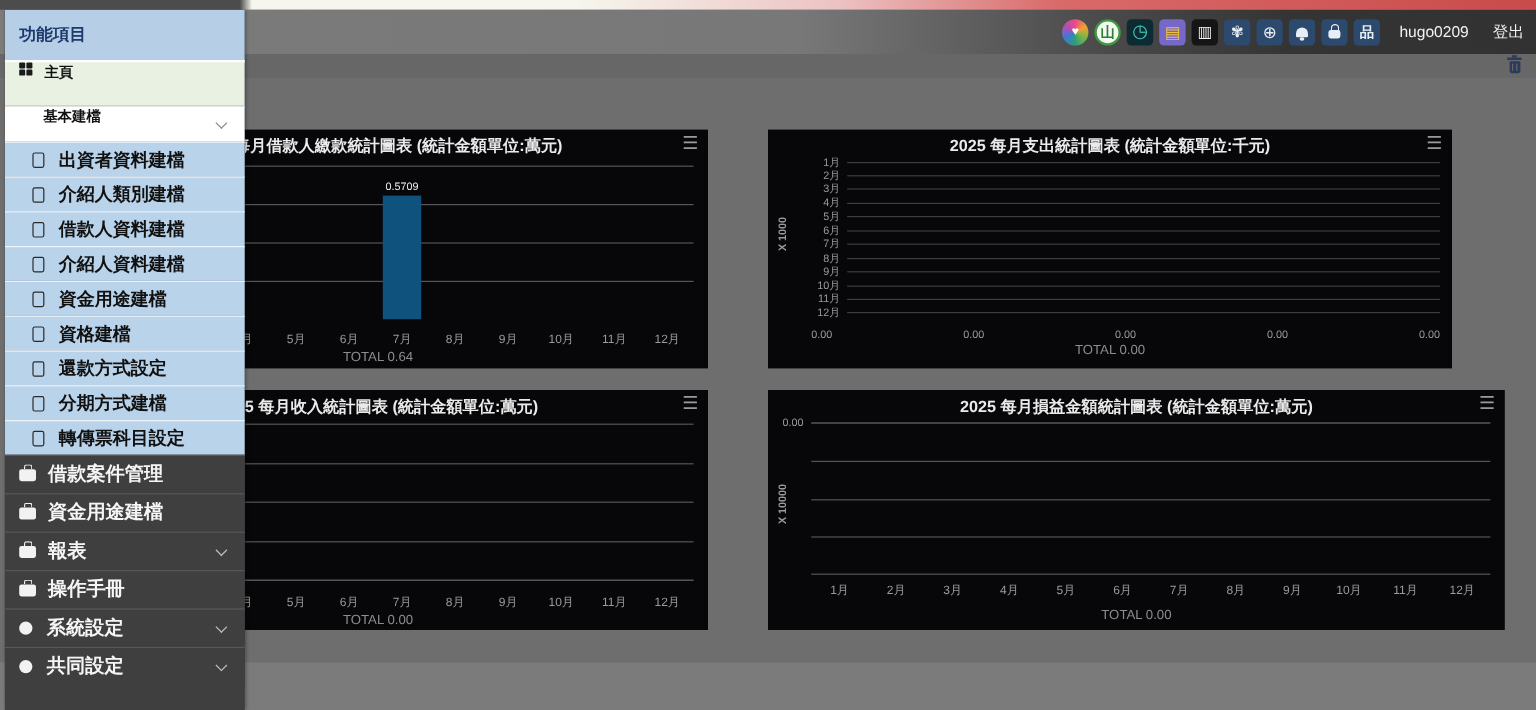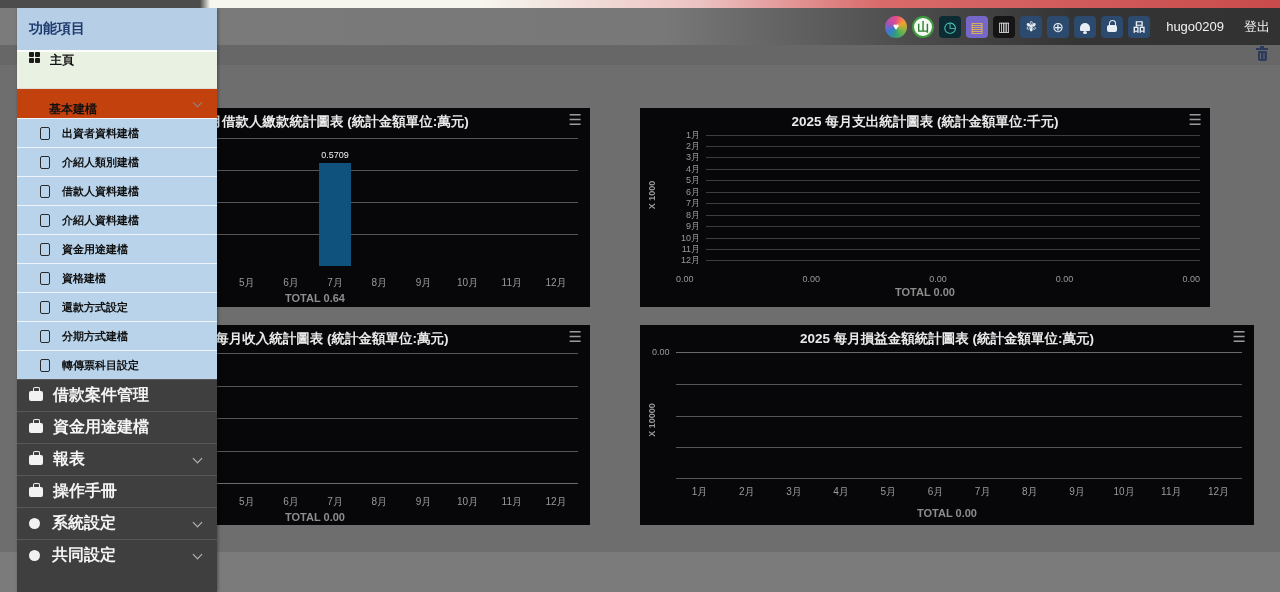--- a/index.html
+++ b/index.html
@@ -52,38 +52,38 @@
   }
   .trash{width:12px;height:14px;position:relative;cursor:pointer;}
   .trash .lid{position:absolute;top:0;left:0;width:12px;height:2px;background:#2c3a5c;}
   .trash .lid:before{content:"";position:absolute;top:-2px;left:4px;width:4px;height:2px;background:#2c3a5c;}
   .trash .bin{position:absolute;top:3px;left:1.5px;width:9px;height:10px;background:#2c3a5c;border-radius:1px 1px 2px 2px;}
   .trash .bin:after{content:"";position:absolute;top:2px;left:2px;width:1.5px;height:6px;background:#676767;box-shadow:3.5px 0 0 #676767;}
   
   .footer-band{position:absolute;left:0;top:552px;width:1280px;height:40px;background:#7b7b7b;z-index:1;}
   
   .sidebar{
-    position:absolute;top:8px;left:17px;width:200px;height:584px;z-index:30;
+    position:absolute;top:8px;left:4px;width:200px;height:584px;z-index:30;
     background:#3f3f3f;overflow:hidden;box-shadow:1px 0 3px rgba(0,0,0,.35);
   }
   .sb-header{height:42px;background:#b6cee6;display:flex;align-items:center;padding-left:12px;
     color:#1e3a6e;font-size:14px;font-weight:bold;}
   .sb-home{height:36px;background:#e9f2e2;border-top:2px solid #fdfdfd;display:flex;
     padding-left:12px;color:#111;font-size:12px;font-weight:bold;cursor:pointer;}
   .grid-icon{width:11px;height:11px;display:grid;grid-template-columns:5px 5px;grid-template-rows:5px 5px;gap:1px;margin-right:10px;}
   .grid-icon i{background:#1a1a1a;border-radius:1px;}
-  .sb-basic{height:29px;background:#c2410c;border-top:1px solid #dcdcd8;display:flex;align-items:flex-end;
+  .sb-basic{height:29px;background:#ffffff;border-top:1px solid #dcdcd8;display:flex;align-items:flex-start;
     padding-left:32px;color:#111;font-size:12px;font-weight:bold;cursor:pointer;position:relative;}
   .chev{width:6px;height:6px;border-right:1.8px solid #8a8a8a;border-bottom:1.8px solid #8a8a8a;
     transform:rotate(45deg);position:absolute;right:16px;top:50%;margin-top:-5px;}
   .chev-light{border-color:#bdbdbd;}
   .subrow{height:29px;background:#b9d3ea;border-top:1px solid #eef4fa;display:flex;align-items:center;
     padding-left:23px;cursor:pointer;box-sizing:border-box;}
   .doc-icon{width:8px;height:11px;border:1.5px solid #2a2a2a;border-radius:2px;margin-right:12px;flex:none;}
-  .sublabel{color:#111;font-size:11px;font-weight:bold;}
+  .sublabel{color:#111;font-size:15px;font-weight:bold;}
   .darkrow{height:32px;background:#3f3f3f;border-top:1px solid #585858;display:flex;align-items:center;
     padding-left:12px;cursor:pointer;position:relative;box-sizing:border-box;}
   .darklabel{color:#f5f5f5;font-size:16px;font-weight:bold;}
   .briefcase-icon{width:14px;height:10px;background:#f2f2f2;border-radius:2px;margin-right:10px;position:relative;flex:none;}
   .briefcase-icon .bf-handle{position:absolute;top:-4px;left:3.5px;width:5px;height:3px;border:1.5px solid #f2f2f2;border-bottom:none;border-radius:2px 2px 0 0;}
   .sphere-icon{width:11px;height:11px;background:#f2f2f2;border-radius:50%;margin-right:12px;flex:none;}
   
   .panel{position:absolute;background:#070709;z-index:5;}
   .p1{left:40px;top:108px;width:550px;height:199px;}
   .p2{left:640px;top:108px;width:570px;height:199px;}
@@ -96,21 +96,21 @@
   .gridline{position:absolute;left:0;right:0;height:1px;background:#55555a;}
   
   #plot1{left:8px;right:12px;top:30px;height:128px;}
   #plot3{left:8px;right:12px;top:28px;height:130px;border-bottom:1px solid #6a6a6e;}
   .vbar{position:absolute;bottom:0;width:32px;background:#0f527e;}
   .barlabel{position:absolute;width:40px;text-align:center;color:#f0f0f0;font-size:9px;}
   .months{position:absolute;left:8px;right:12px;display:flex;}
   .months span{flex:1;text-align:center;color:#9a9a9a;font-size:10px;}
   #months1{top:168px;} #months3{top:170px;}
   #months4{left:36px;right:12px;top:160px;}
-  .ptotal{position:absolute;left:0;right:0;text-align:center;color:#8d8d8d;font-size:11px;font-weight:bold;}
+  .ptotal{position:absolute;left:0;right:0;text-align:center;color:#8d8d8d;font-size:11px;font-weight:normal;}
   #total1{top:184px;} #total2{top:178px;} #total3{top:186px;} #total4{top:182px;}
   
   #rows2{left:36px;right:10px;top:22px;height:136px;display:flex;flex-direction:column;justify-content:space-between;}
   .hrow{display:flex;align-items:center;height:10px;}
   .hlabel{width:24px;text-align:right;color:#9a9a9a;font-size:9px;flex:none;margin-right:6px;}
   .hline{flex:1;height:1px;background:#3c3c42;}
   .yrot{position:absolute;color:#9a9a9a;font-size:9px;font-weight:bold;transform:rotate(-90deg);transform-origin:center;white-space:nowrap;}
   #ylab2{left:-8px;top:82px;width:40px;text-align:center;}
   #ylab4{left:-10px;top:90px;width:44px;text-align:center;}
   #ticks2{position:absolute;left:36px;right:10px;top:166px;display:flex;justify-content:space-between;}

